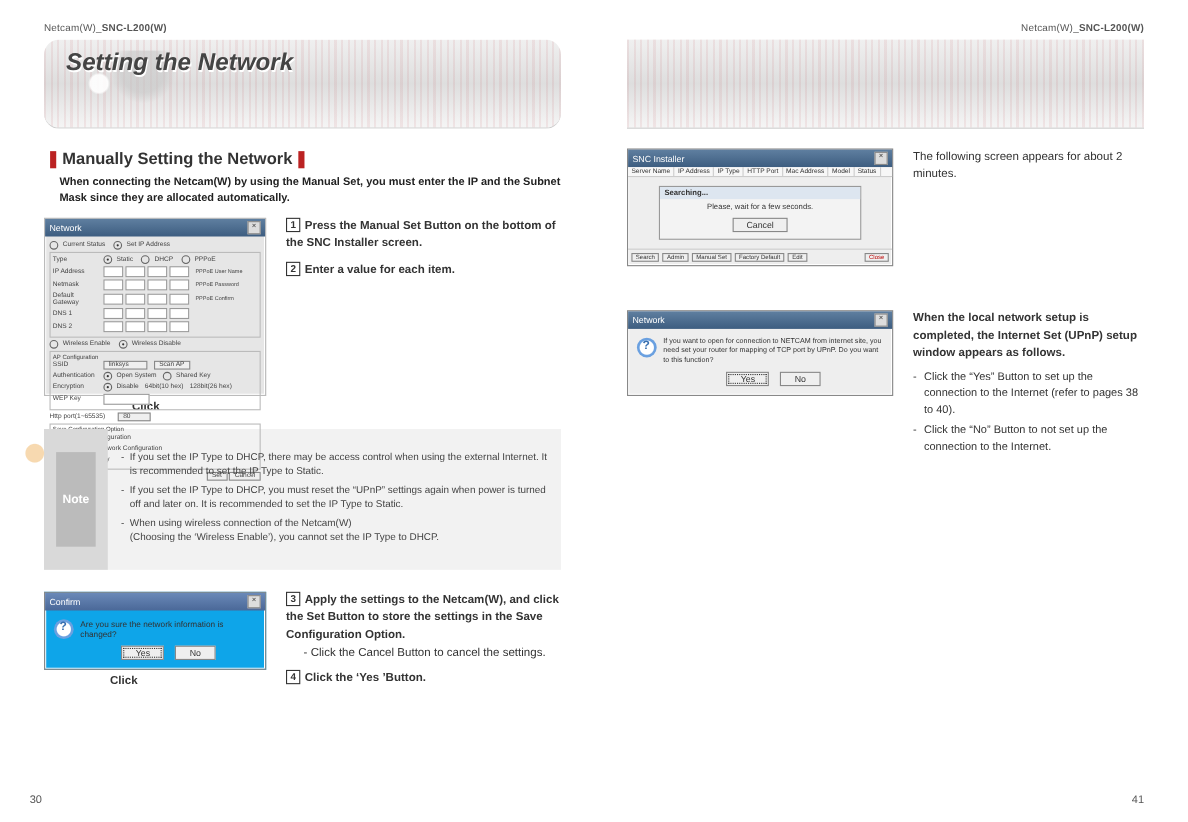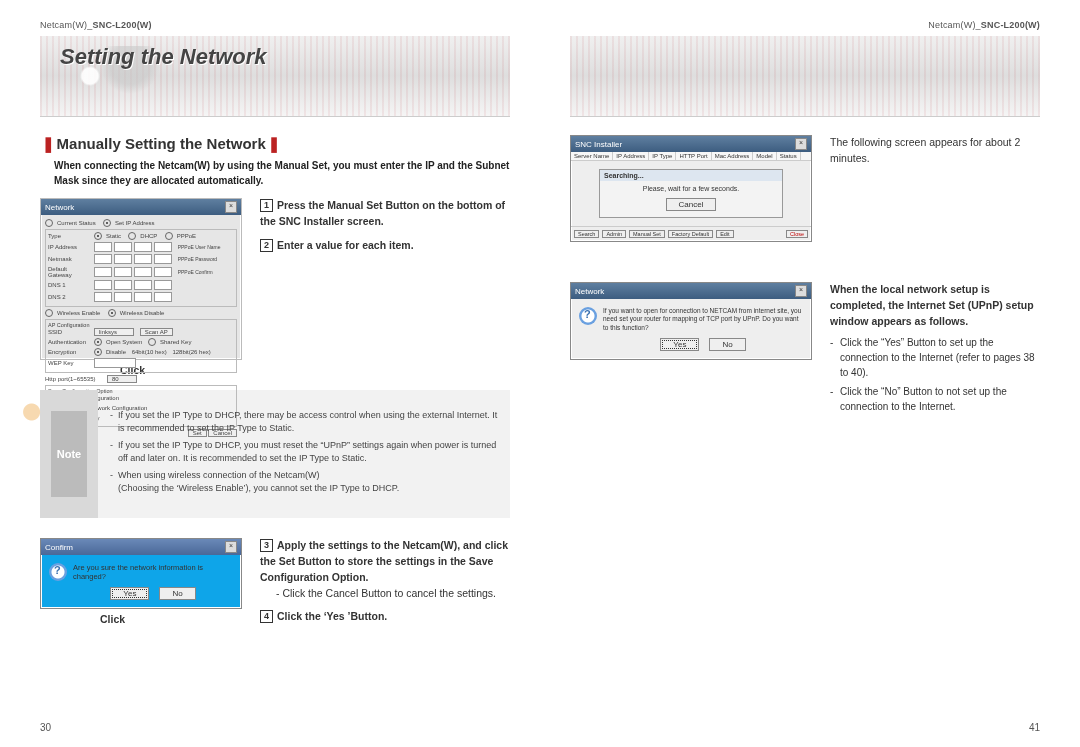--- a/index.html
+++ b/index.html
@@ -38,20 +38,21 @@
   .banner {
     margin-top: 6px;
     width: 100%;
     height: 80px;
     background:
       repeating-linear-gradient(90deg, rgba(180,30,40,0.08) 0 2px, transparent 2px 6px),
       linear-gradient(180deg, #f0f0f0 0%, #dedede 50%, #f5f5f5 100%);
     border-bottom: 1px solid #ccc;
     position: relative;
     overflow: hidden;
+    border-radius: 14px;
   }
   .banner::before{
     content:"";
     position:absolute;
     left:20px; top:10px;
     width:100px;height:60px;
     background:
       radial-gradient(circle at 30% 50%, rgba(255,255,255,0.9) 0 8px, transparent 10px),
       radial-gradient(circle at 70% 30%, rgba(200,200,200,0.6) 0 20px, transparent 30px);
   }
@@ -188,21 +189,21 @@
   .qicon::after{content:"?";position:absolute;left:5px;top:1px;font-weight:bold;color:#3a70b0;font-size:11px;}
   .btnrow{display:flex;gap:10px;justify-content:center;margin-top:6px;}
   .winbtn{border:1px solid #888;background:#efefef;font-size:8px;padding:1px 12px;}
   .winbtn.focus{outline:1px dotted #333;outline-offset:-3px;}
   .page-num{
     position:absolute;
     bottom:14px;
     font-size:10px;
     color:#555;
   }
-  .page-left .page-num{left:40px;}
+  .page-left .page-num{left:27px;}
   .page-right .page-num{right:40px;}
   
   .search-shot{
     width:240px;height:100px;border:1px solid #888;background:#eee;
   }
   .search-shot .gridhdr{
     display:flex;font-size:6px;background:#f7f7f7;border-bottom:1px solid #ccc;
   }
   .search-shot .gridhdr span{padding:1px 3px;border-right:1px solid #ccc;white-space:nowrap;}
   .search-popup{

